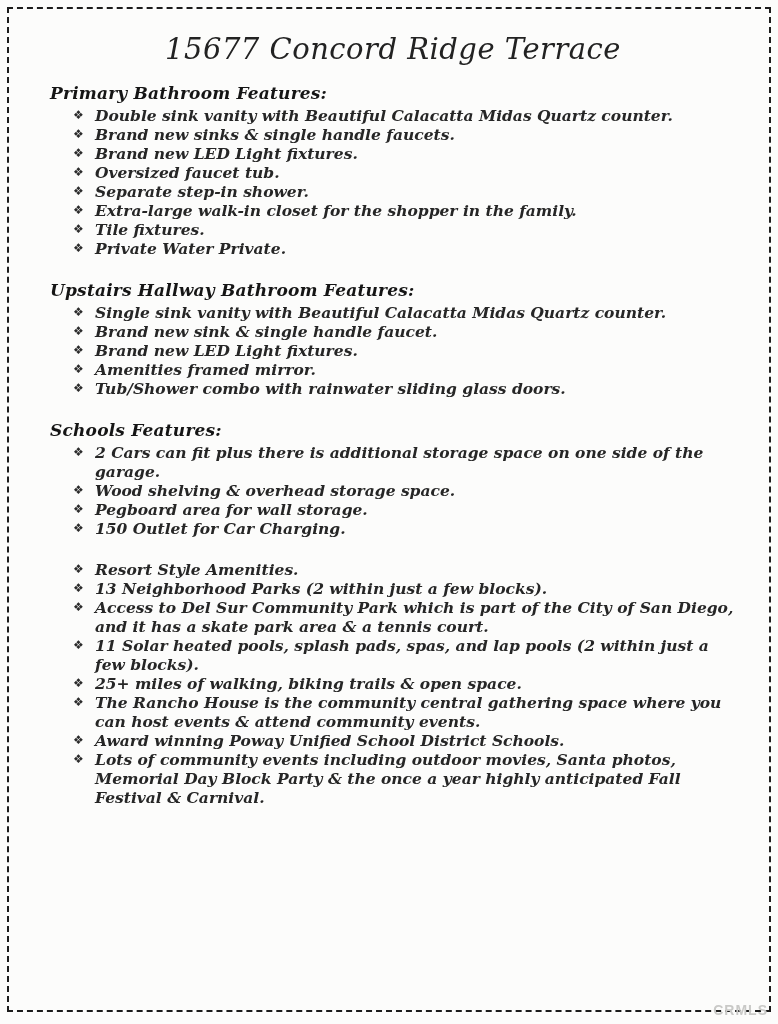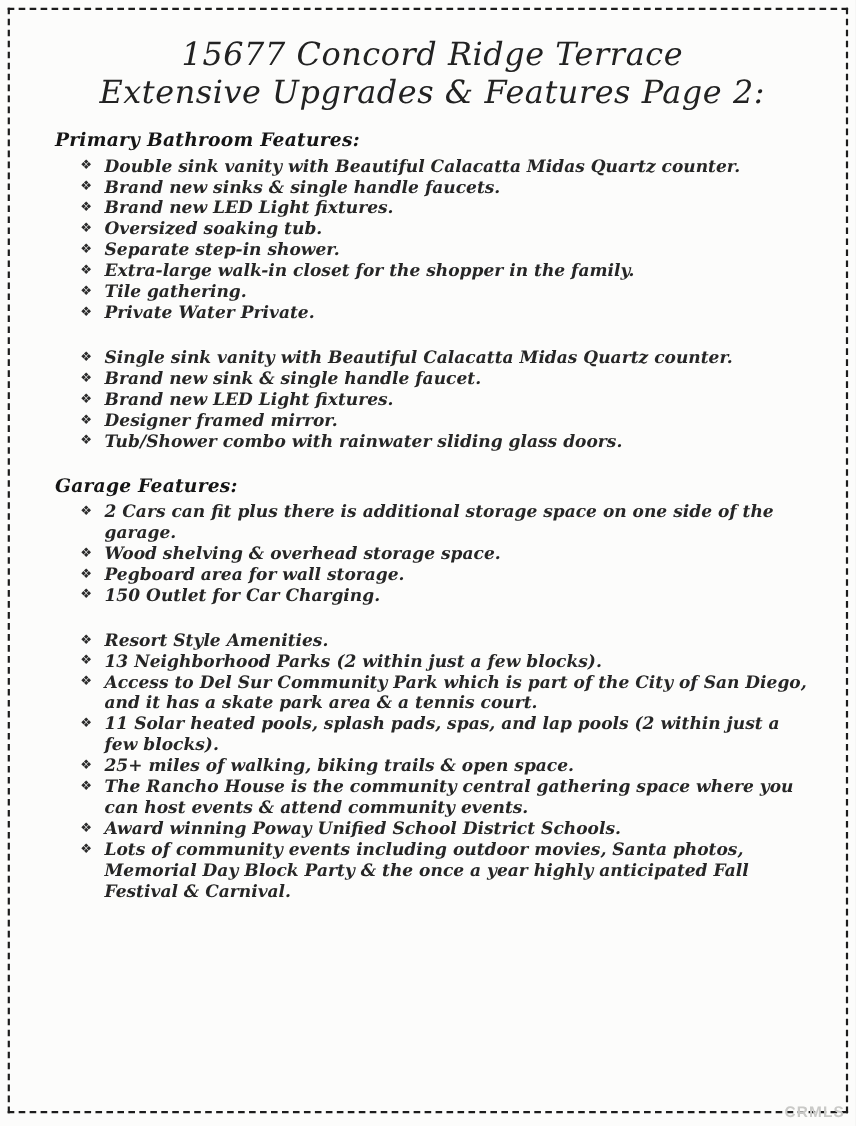--- a/index.html
+++ b/index.html
@@ -95,88 +95,88 @@
 </head>
 <body>
 
 <div class="page">
   <div class="page-border"></div>
 
   <div class="content">
 
     <div class="title-block">
       <div class="title-line">15677 Concord Ridge Terrace</div>
-      <div class="title-line">Extensive Upgrades &amp; Features Page 2:</div>
     </div>
 
     <section class="section">
       <h2 class="section-heading">Primary Bathroom Features:</h2>
       <ul class="feature-list">
           <li>
             <span class="bullet">❖</span>
             <span class="item-text">Double sink vanity with Beautiful Calacatta Midas Quartz counter.</span>
           </li>
           <li>
             <span class="bullet">❖</span>
             <span class="item-text">Brand new sinks &amp; single handle faucets.</span>
           </li>
           <li>
             <span class="bullet">❖</span>
             <span class="item-text">Brand new LED Light fixtures.</span>
           </li>
           <li>
             <span class="bullet">❖</span>
-            <span class="item-text">Oversized soaking tub.</span>
+            <span class="item-text">Oversized faucet tub.</span>
           </li>
           <li>
             <span class="bullet">❖</span>
             <span class="item-text">Separate step-in shower.</span>
           </li>
           <li>
             <span class="bullet">❖</span>
             <span class="item-text">Extra-large walk-in closet for the shopper in the family.</span>
           </li>
           <li>
             <span class="bullet">❖</span>
-            <span class="item-text">Tile gathering.</span>
+            <span class="item-text">Tile fixtures.</span>
           </li>
           <li>
             <span class="bullet">❖</span>
             <span class="item-text">Private Water Private.</span>
           </li>
         </ul>
     </section>
 
     <section class="section">
+      <h2 class="section-heading">Upstairs Hallway Bathroom Features:</h2>
       <ul class="feature-list">
           <li>
             <span class="bullet">❖</span>
             <span class="item-text">Single sink vanity with Beautiful Calacatta Midas Quartz counter.</span>
           </li>
           <li>
             <span class="bullet">❖</span>
             <span class="item-text">Brand new sink &amp; single handle faucet.</span>
           </li>
           <li>
             <span class="bullet">❖</span>
             <span class="item-text">Brand new LED Light fixtures.</span>
           </li>
           <li>
             <span class="bullet">❖</span>
-            <span class="item-text">Designer framed mirror.</span>
+            <span class="item-text">Amenities framed mirror.</span>
           </li>
           <li>
             <span class="bullet">❖</span>
             <span class="item-text">Tub/Shower combo with rainwater sliding glass doors.</span>
           </li>
         </ul>
     </section>
 
     <section class="section">
-      <h2 class="section-heading">Garage Features:</h2>
+      <h2 class="section-heading">Schools Features:</h2>
       <ul class="feature-list">
           <li>
             <span class="bullet">❖</span>
             <span class="item-text">2 Cars can fit plus there is additional storage space on one side of the garage.</span>
           </li>
           <li>
             <span class="bullet">❖</span>
             <span class="item-text">Wood shelving &amp; overhead storage space.</span>
           </li>
           <li>

